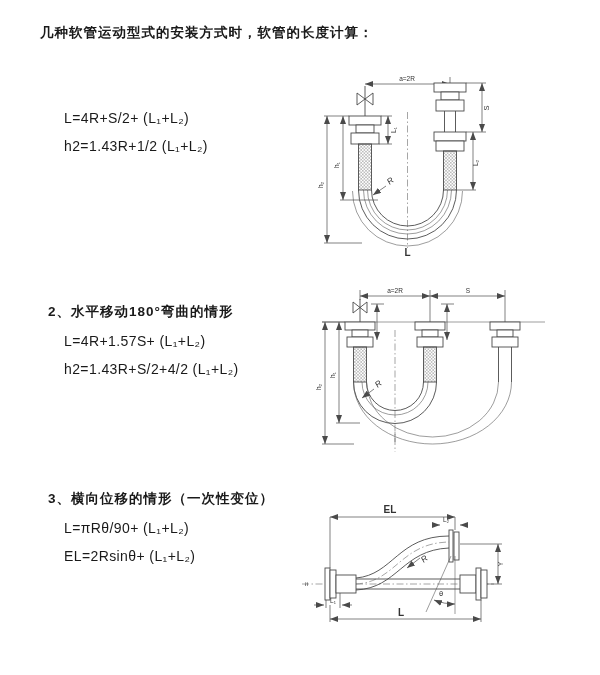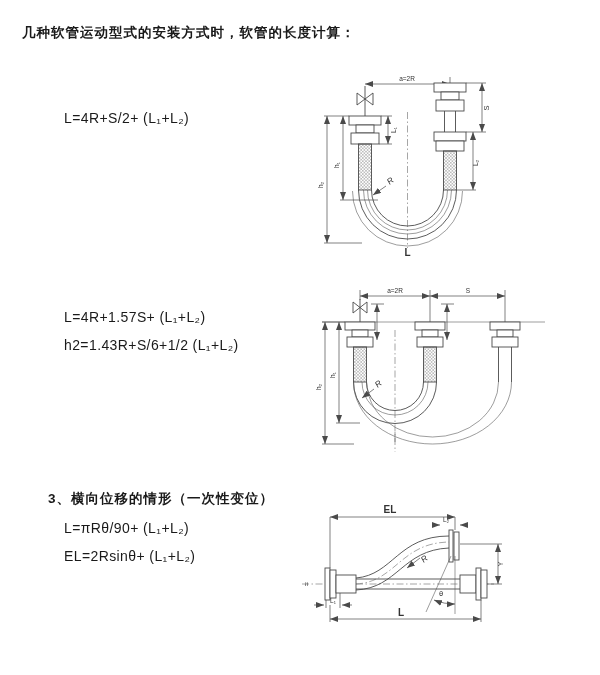--- a/index.html
+++ b/index.html
@@ -3,21 +3,21 @@
 <meta charset="utf-8">
 <style>
   html,body{margin:0;padding:0;}
   body{
     width:600px;height:675px;background:#ffffff;position:relative;
     font-family:"Liberation Sans","DejaVu Sans",sans-serif;color:#1a1a1a;
     overflow:hidden;
   }
   .abs{position:absolute;}
   .doc-title{
-    left:22px;top:24px;font-size:13.5px;font-weight:bold;letter-spacing:1px;
+    left:40px;top:24px;font-size:13.5px;font-weight:bold;letter-spacing:1px;
     white-space:nowrap;
     font-family:Liberation Mono, monospace;
   }
   .section{position:absolute;left:48px;width:270px;}
   .sec-heading{font-size:13.5px;font-weight:bold;letter-spacing:1px;white-space:nowrap;}
   .formula{
     font-size:14px;letter-spacing:.4px;margin-left:16px;line-height:28px;
     white-space:nowrap;
   }
   .sec-heading{margin-bottom:6px;}
@@ -34,25 +34,27 @@
   .lblL{font-size:10px;font-weight:bold;}
   .lblR{font-size:8.5px;font-style:italic;}
 </style>
 </head>
 <body>
 
 <div class="abs doc-title">几种软管运动型式的安装方式时，软管的长度计算：</div>
 
 <div class="section" style="top:104px">
   <div class="formula">L=4R+S/2+ (L₁+L₂)</div>
+  <div class="formula">h2=1.43R+1/2 (L₁+L₂)</div>
 </div>
 
 <div class="section" style="top:303px">
+  <div class="sec-heading">2、水平移动180°弯曲的情形</div>
   <div class="formula">L=4R+1.57S+ (L₁+L₂)</div>
-  <div class="formula">h2=1.43R+S/6+1/2 (L₁+L₂)</div>
+  <div class="formula">h2=1.43R+S/2+4/2 (L₁+L₂)</div>
 </div>
 
 <div class="section" style="top:490px">
   <div class="sec-heading">3、横向位移的情形（一次性变位）</div>
   <div class="formula">L=πRθ/90+ (L₁+L₂)</div>
   <div class="formula">EL=2Rsinθ+ (L₁+L₂)</div>
 </div>
 
 <svg style="left:310px;top:70px" width="290" height="190" viewBox="0 0 290 190">
   <defs>

